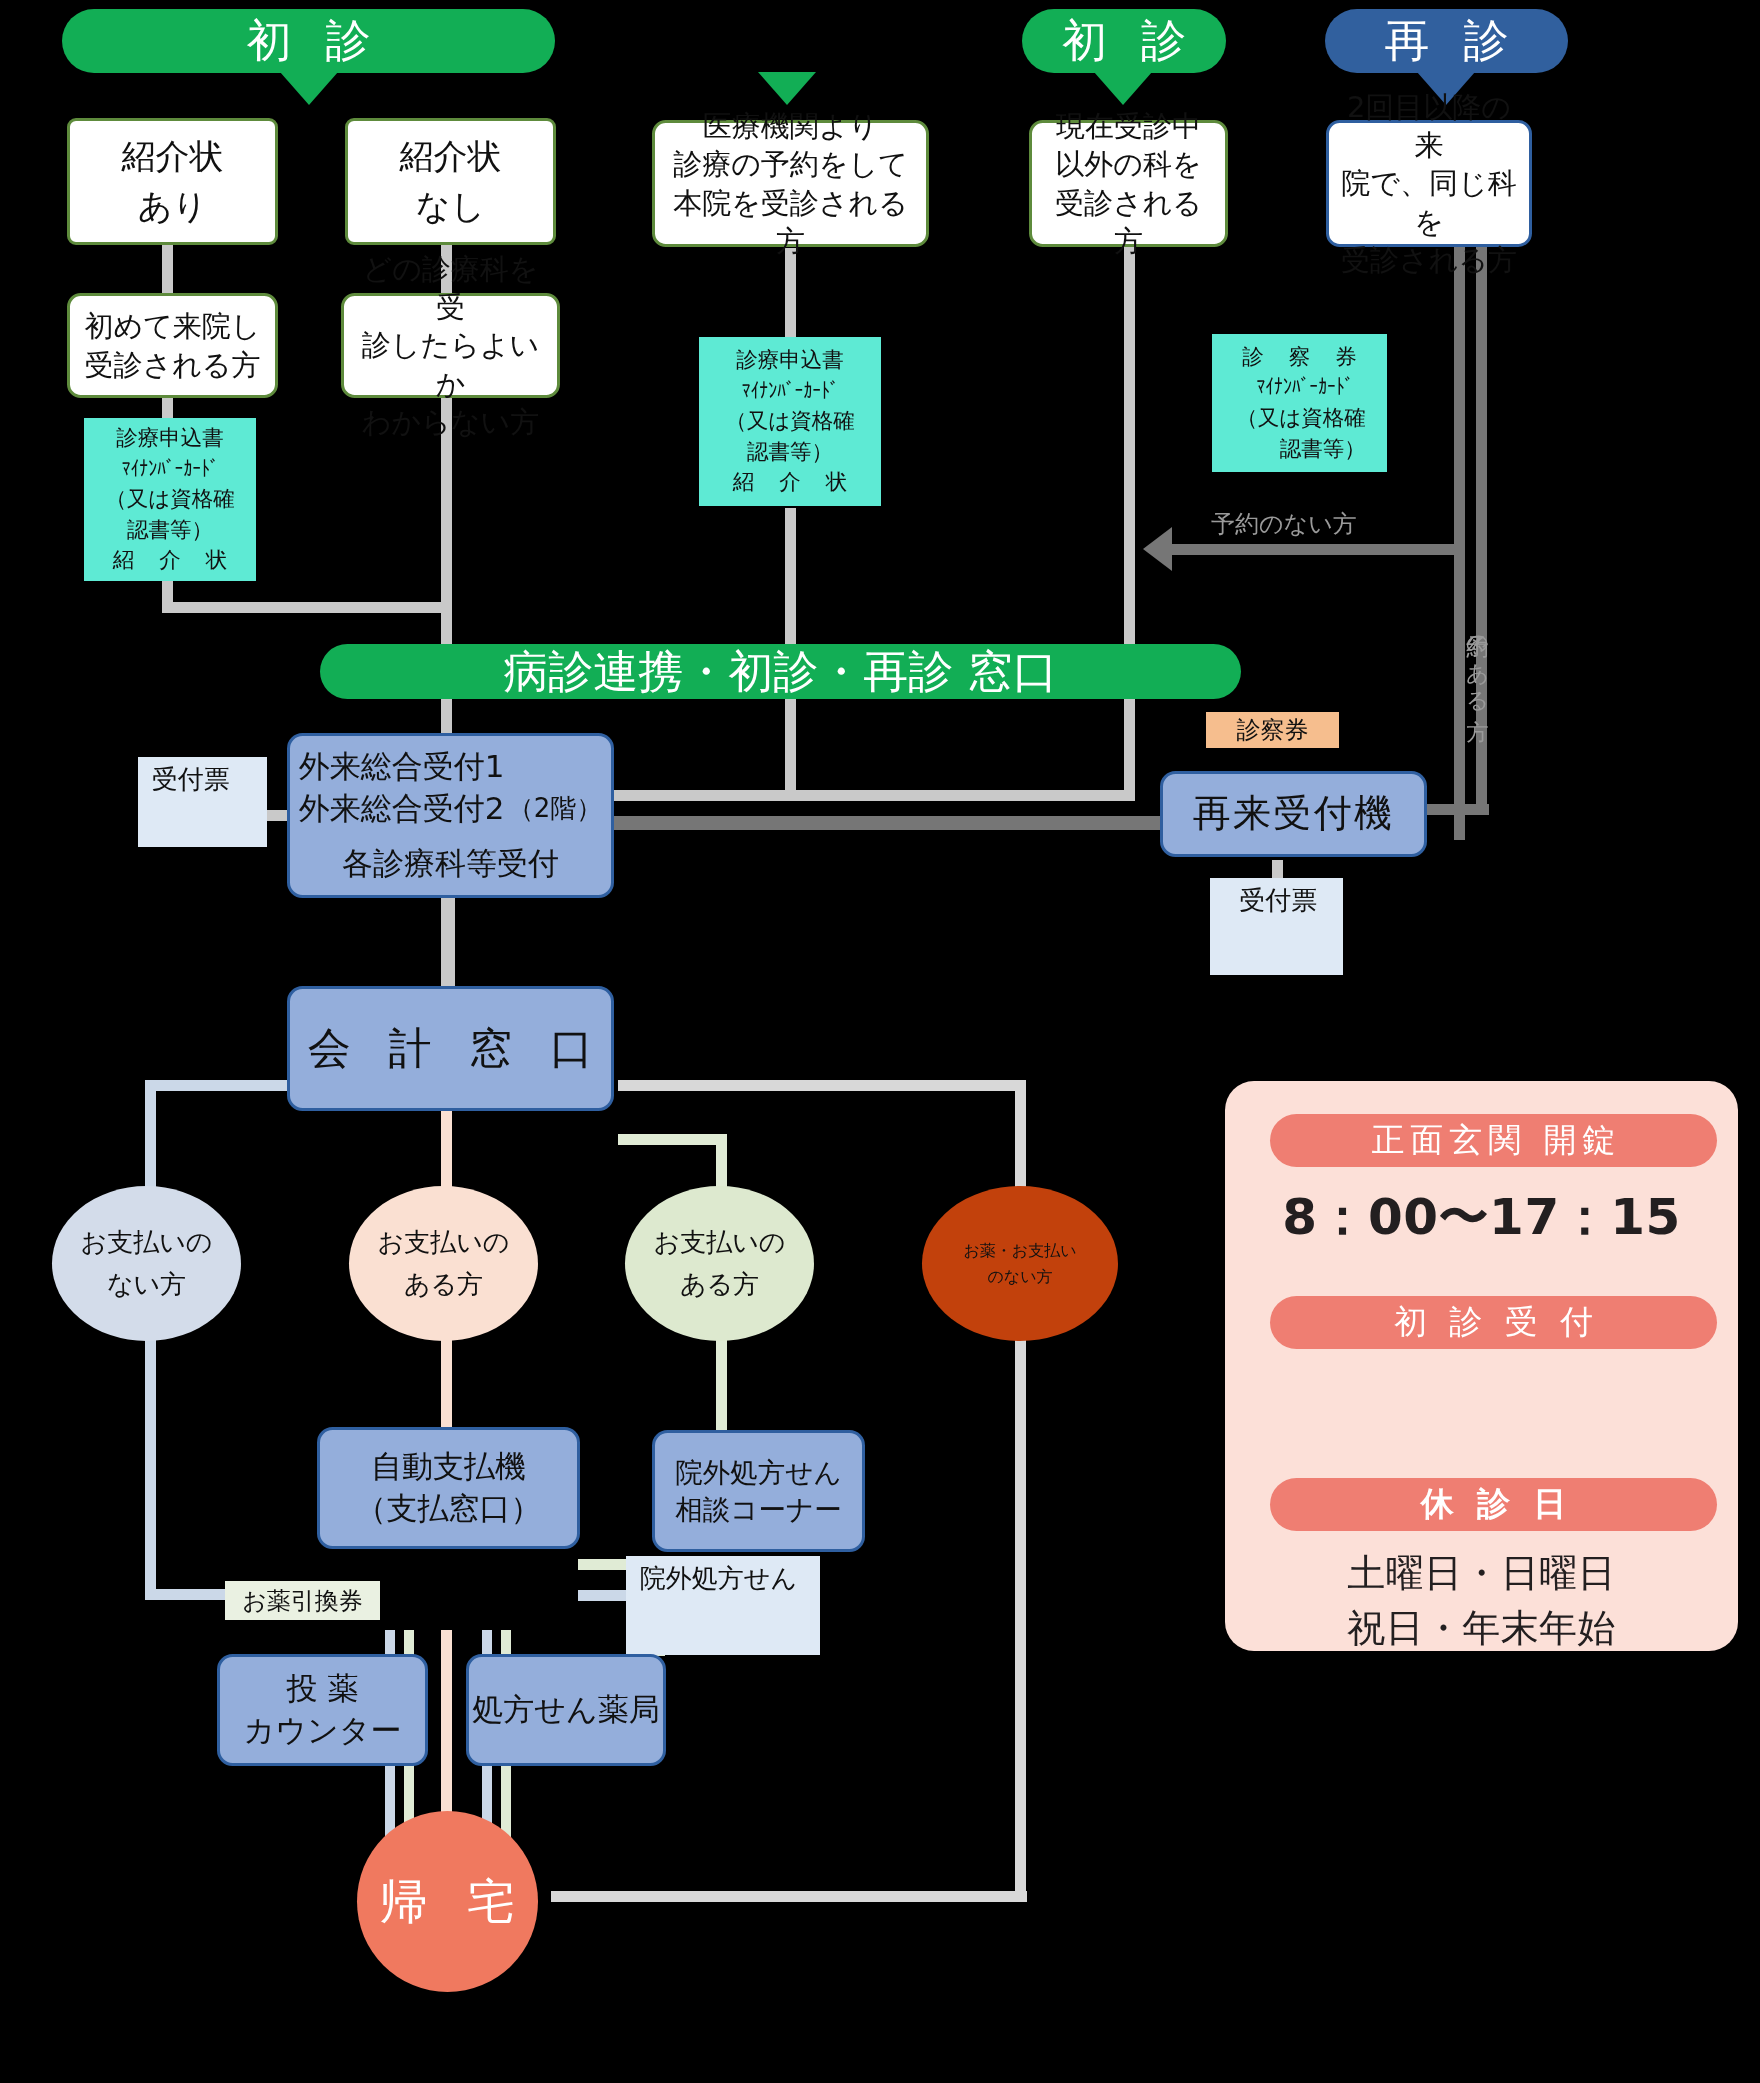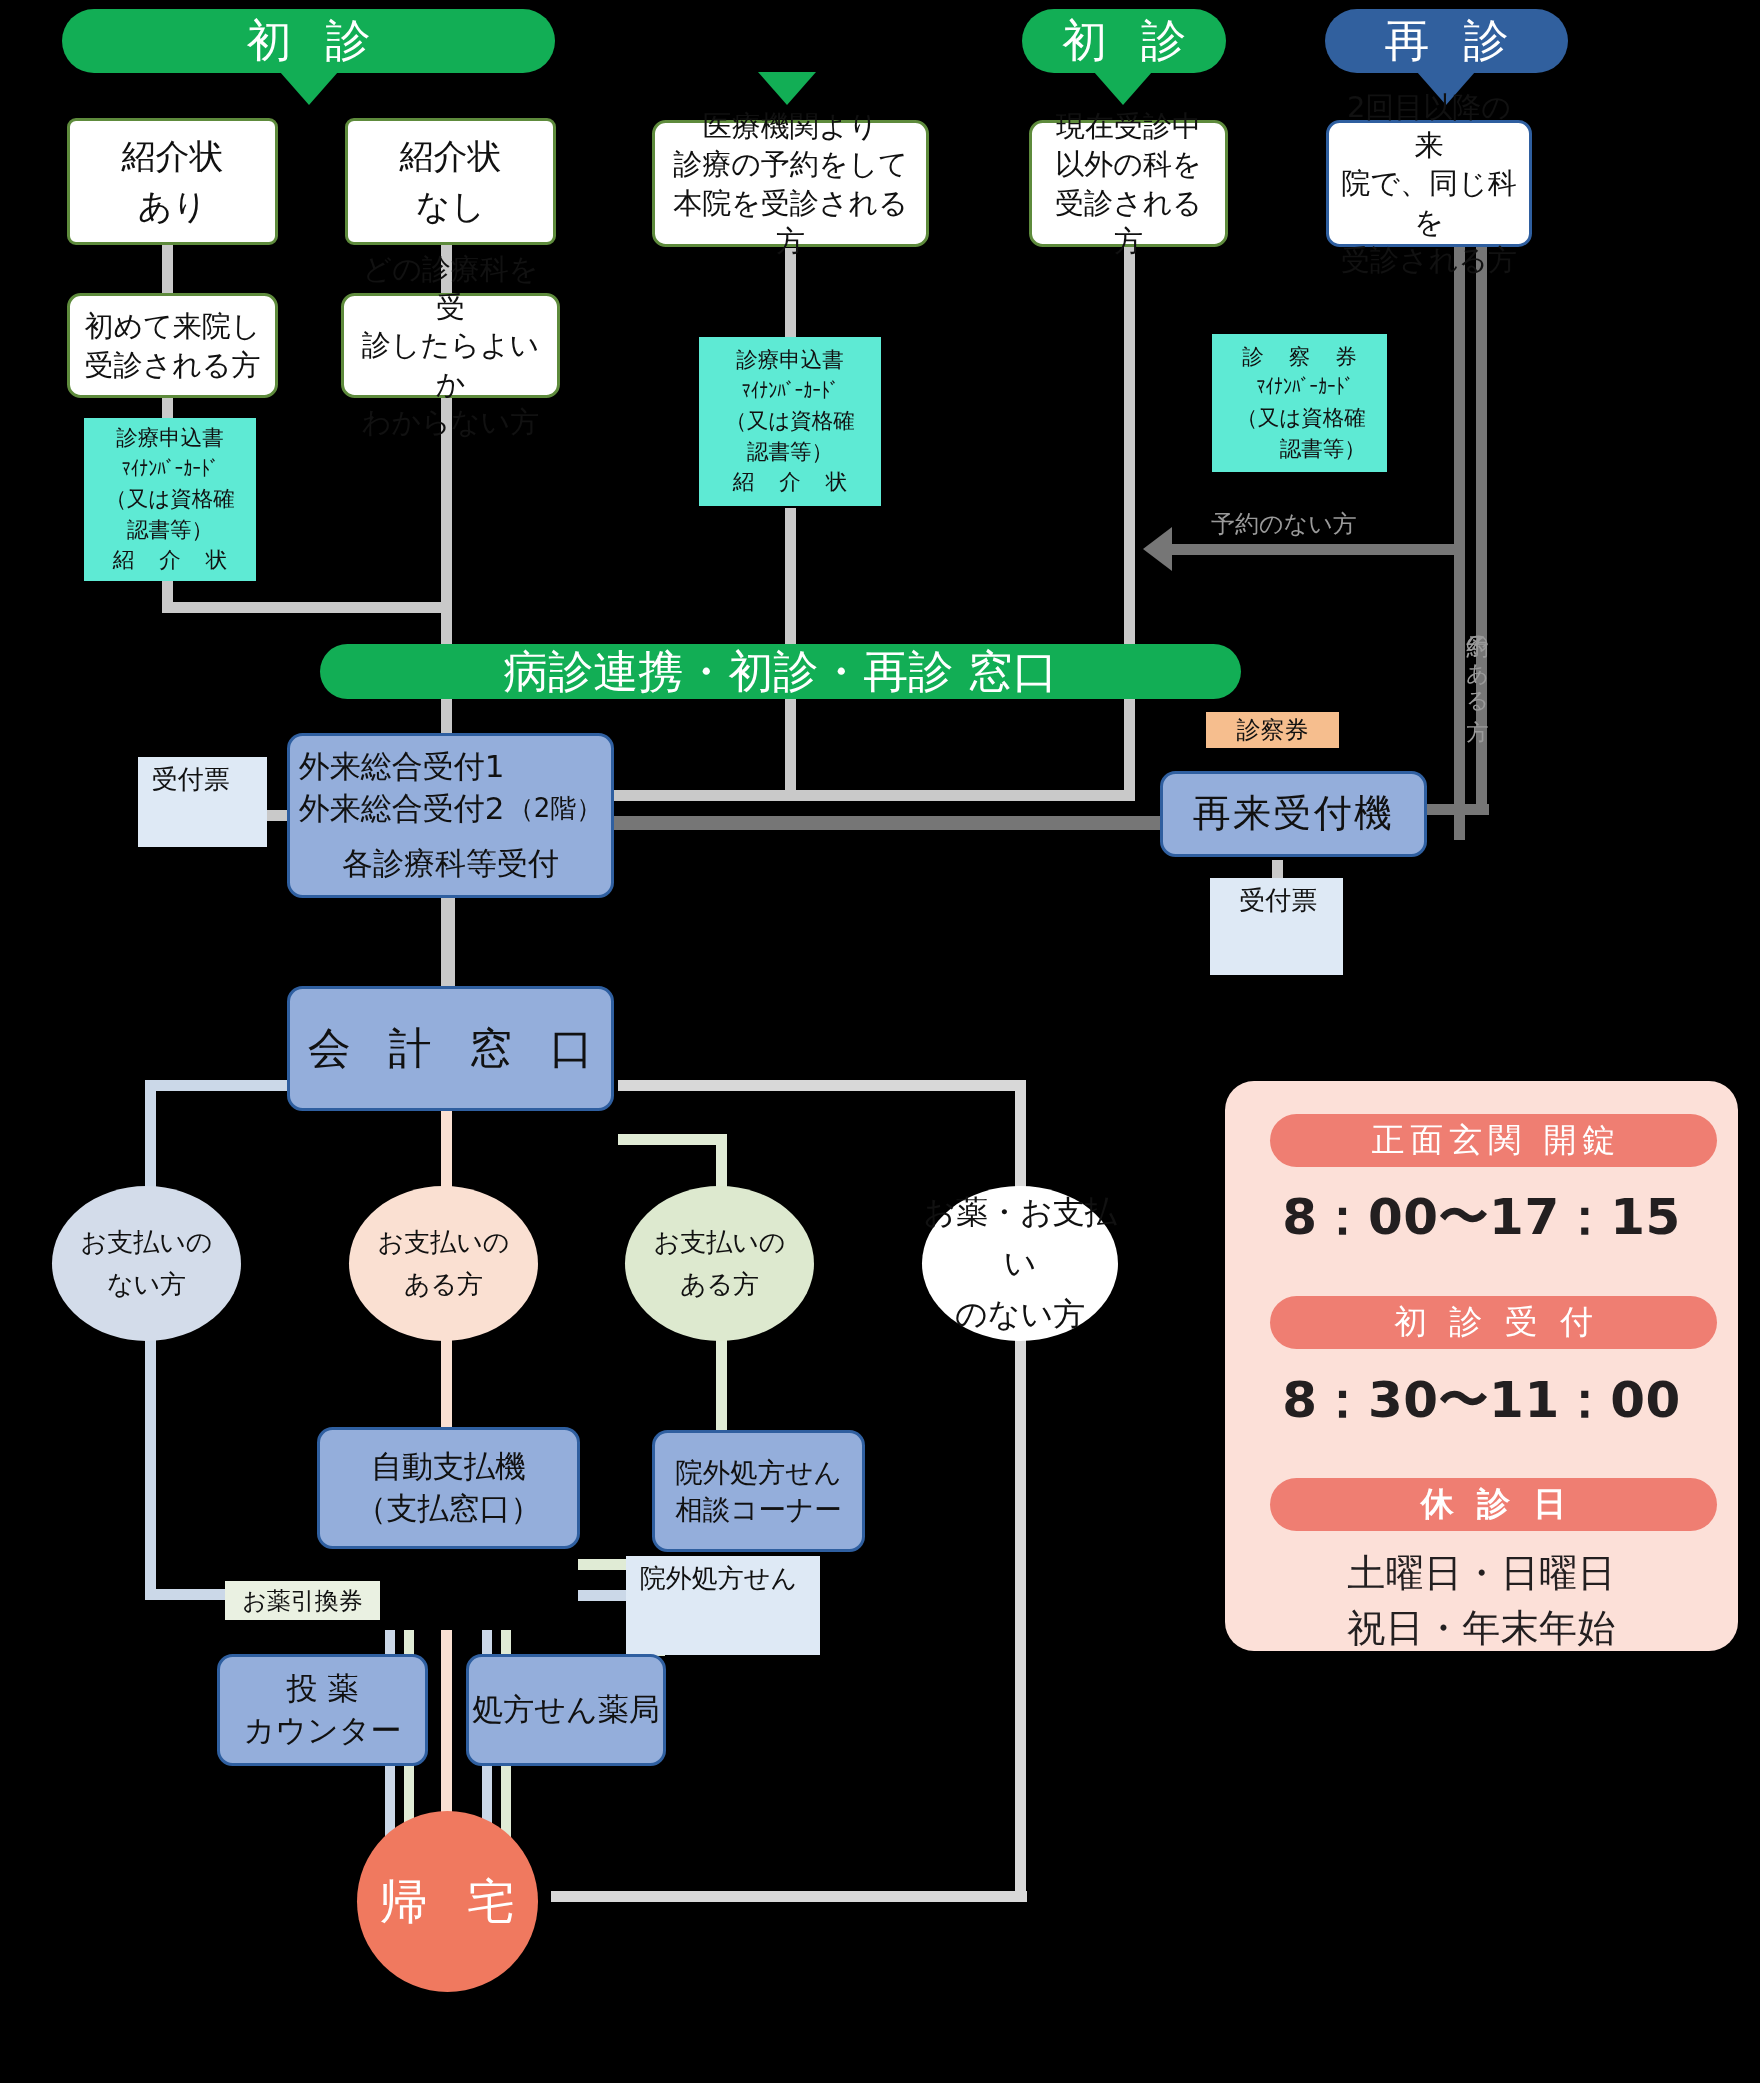--- a/index.html
+++ b/index.html
@@ -327,21 +327,21 @@
   <div class="abs slip" style="left:1210px;top:878px;width:133px;height:97px;">受付票</div>
 
   <div class="abs proc lg" style="left:287px;top:986px;width:327px;height:125px;">会 計 窓 口</div>
 
   <div class="abs oval" style="left:52px;top:1186px;width:189px;height:155px;background:#D3DCEA;white-space:pre-line;">お支払いの
 ない方</div>
   <div class="abs oval" style="left:349px;top:1186px;width:189px;height:155px;background:#FAE0D2;white-space:pre-line;">お支払いの
 ある方</div>
   <div class="abs oval" style="left:625px;top:1186px;width:189px;height:155px;background:#DDE9CF;white-space:pre-line;">お支払いの
 ある方</div>
-  <div class="abs oval" style="left:922px;top:1186px;width:196px;height:155px;background:#ffffff;font-size:32px;white-space:pre-line;">お薬・お支払い
+  <div class="abs oval" style="left:922px;top:1186px;width:196px;height:155px;background:#c2410c;font-size:16px;white-space:pre-line;">お薬・お支払い
 のない方</div>
 
   <div class="abs proc" style="left:317px;top:1427px;width:263px;height:122px;white-space:pre-line;">自動支払機
 （支払窓口）</div>
   <div class="abs proc" style="left:652px;top:1430px;width:213px;height:122px;white-space:pre-line;font-size:27.5px;">院外処方せん
 相談コーナー</div>
 
   <div class="abs slip lefted" style="left:626px;top:1556px;width:194px;height:99px;">院外処方せん</div>
 
   <div class="abs tagpale" style="left:225px;top:1581px;width:155px;height:39px;">お薬引換券</div>
@@ -350,21 +350,20 @@
 カウンター</div>
   <div class="abs proc" style="left:466px;top:1654px;width:200px;height:112px;white-space:pre-line;">処方せん薬局</div>
 
   <div class="abs endc" style="left:357px;top:1811px;width:181px;height:181px;">帰 宅</div>
 
   <div class="abs infopanel" style="left:1225px;top:1081px;width:513px;height:570px;">
     <div class="infohead" style="position:absolute;left:45px;top:33px;width:447px;height:53px;">正面玄関 開錠</div>
     <div class="infoval" style="position:absolute;left:0;top:103px;width:513px;">8：00〜17：15</div>
 
     <div class="infohead" style="position:absolute;left:45px;top:215px;width:447px;height:53px;">初 診 受 付</div>
-    <div class="infoval" style="position:absolute;left:0;top:286px;width:513px;">8：30〜11：00</div>
 
     <div class="infohead" style="position:absolute;left:45px;top:397px;width:447px;height:53px;font-weight:bold;">休 診 日</div>
     <div class="infoval small" style="position:absolute;left:0;top:465px;width:513px;white-space:pre-line;">土曜日・日曜日
 祝日・年末年始</div>
   </div>
 
 </div>
 
 
 </body></html>

